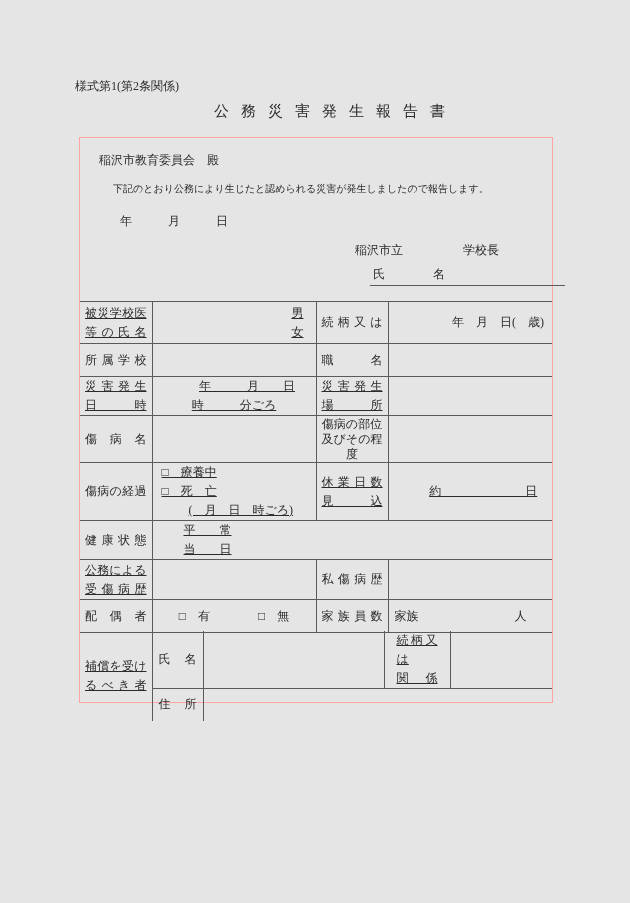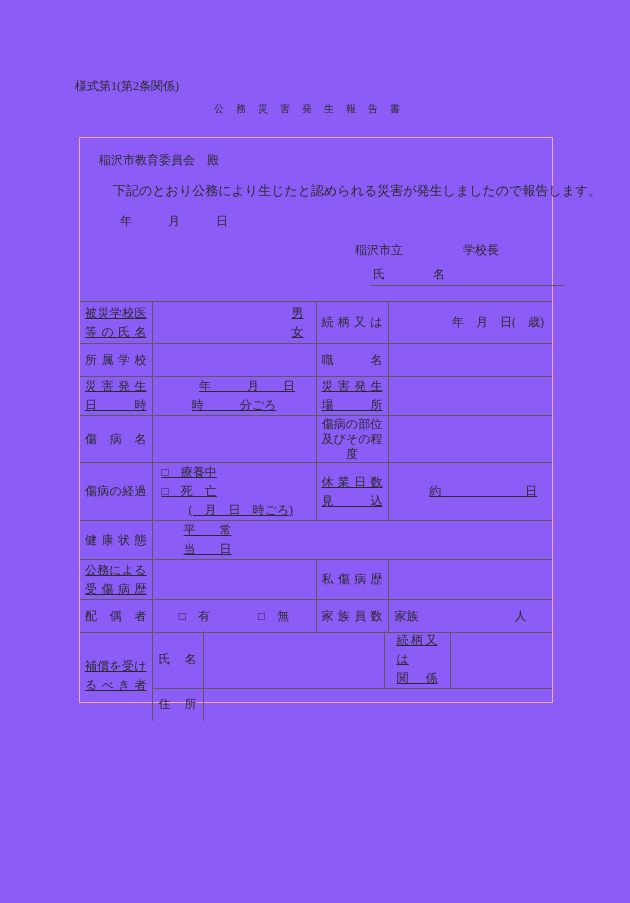--- a/index.html
+++ b/index.html
@@ -1,30 +1,30 @@
 <!DOCTYPE html>
 <html><head>
 <meta charset="utf-8">
 <style>
   html,body { margin:0; padding:0; background:#ffffff; }
   .page {
     position:relative; width:630px; height:903px;
-    background:#8b5cf6; color:#2b2b2b;
+    background:#e5e5e5; color:#2b2b2b;
     font-family:"Liberation Serif","DejaVu Serif",serif;
     font-size:12px; overflow:hidden;
   }
   .abs { position:absolute; }
   .form-number { left:75px; top:78px; font-size:12px; }
-  .doc-title { left:214px; top:102px; font-size:10px; letter-spacing:12px; white-space:nowrap; }
+  .doc-title { left:214px; top:102px; font-size:15px; letter-spacing:12px; white-space:nowrap; }
   .box {
     position:absolute; left:79px; top:137px; width:474px; height:566px;
     border:1px solid #fca5a5; box-sizing:border-box;
   }
   .addressee { left:19px; top:14px; }
-  .declaration { left:33px; top:44px; font-size:13px; white-space:nowrap; }
+  .declaration { left:33px; top:44px; font-size:10px; white-space:nowrap; }
   .date-line { left:40px; top:75px; }
   .signer-school { left:275px; top:104px; }
   .signer-name { left:290px; top:128px; }
   .name-underline {
     display:inline-block; width:192px; padding:0 0 2px 3px;
     border-bottom:1px solid #5a5a5a;
   }
   table.ft {
     position:absolute; left:0; border-collapse:collapse; table-layout:fixed;
     width:472px; font-size:12px;

